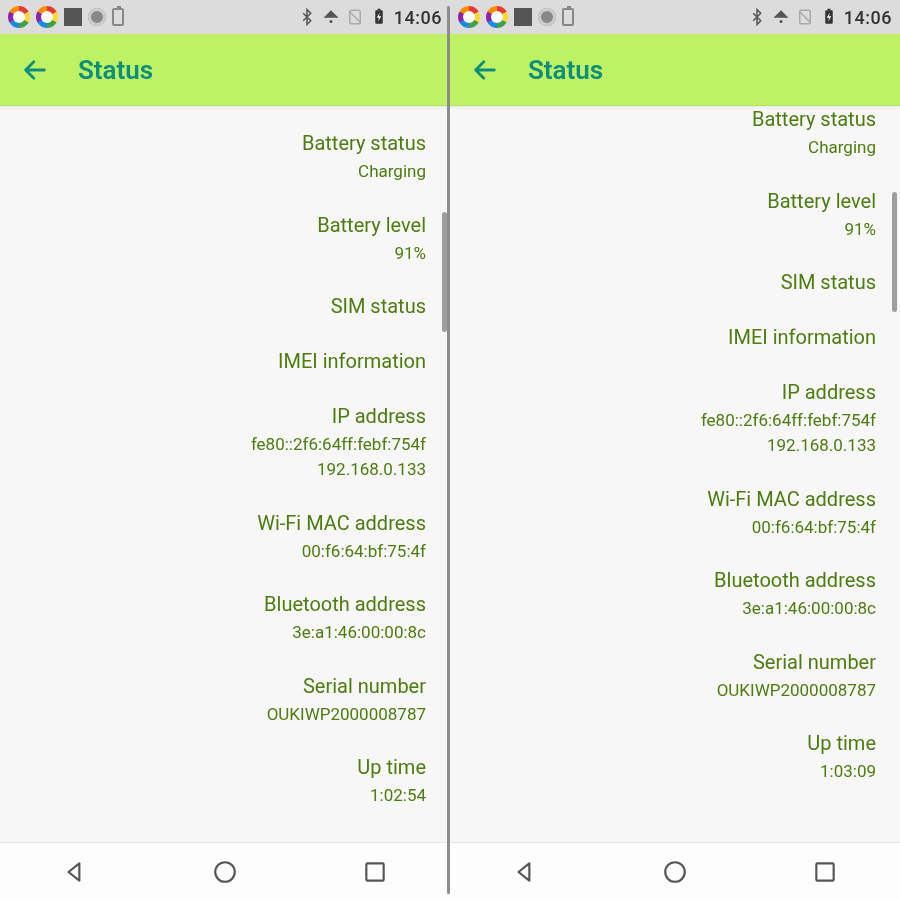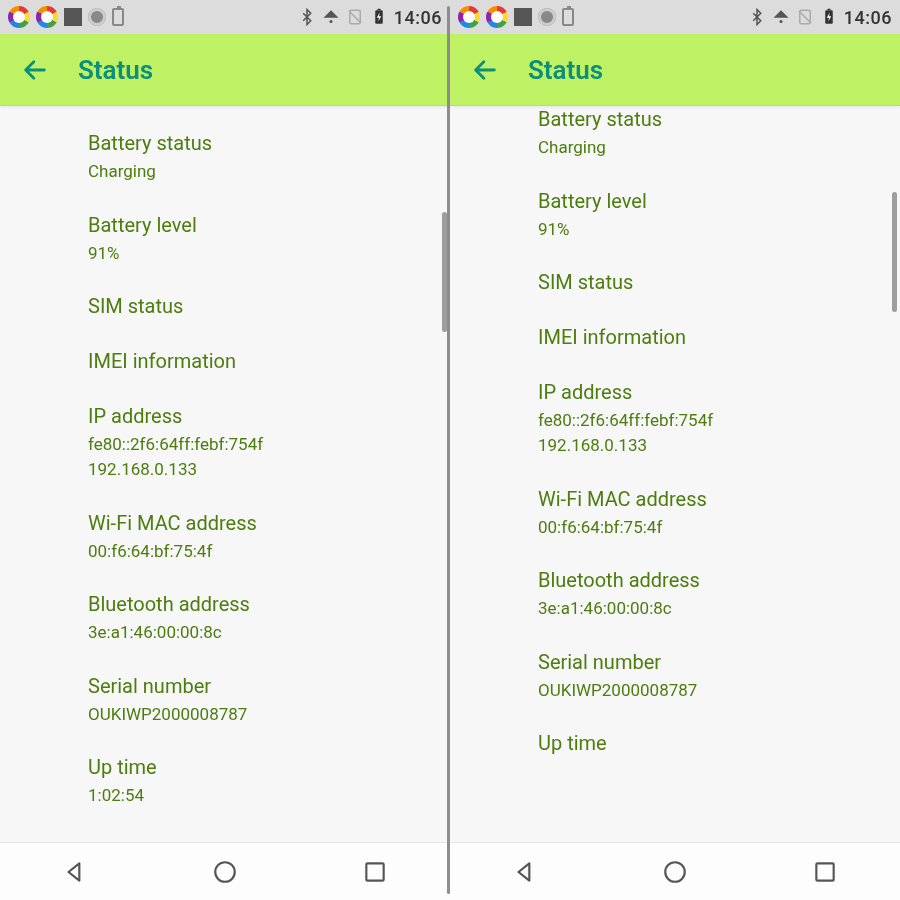--- a/index.html
+++ b/index.html
@@ -1,17 +1,17 @@
 <!DOCTYPE html>
 <html><head>
 <meta charset="utf-8">
 <style>
   * { box-sizing: border-box; margin: 0; padding: 0; }
   html, body { width: 900px; height: 900px; overflow: hidden; font-family: Roboto, "Helvetica Neue", Arial, sans-serif; background: #fff; }
-  .screens { display: flex; width: 900px; height: 900px; }
+  .screens { display: flex; width: 900px; height: 900px; text-align: right; }
   .screen { width: 450px; height: 900px; background: #f7f7f7; display: flex; flex-direction: column; position: relative; }
   .divider { position: absolute; top: 6px; bottom: 6px; right: 0; width: 3px; background: #8d8d8d; border-radius: 2px; }
   
   .statusbar { height: 34px; background: #dcdcdc; display: flex; align-items: center; padding: 0 8px; color: #555; }
   .sb-left { display: flex; align-items: center; gap: 6px; }
   .sb-right { display: flex; align-items: center; gap: 6px; margin-left: auto; }
   .sb-time { font-size: 18px; font-weight: 500; color: #333; letter-spacing: .5px; }
   .sb-ico { width: 18px; height: 18px; display: inline-flex; align-items: center; justify-content: center; }
   .sb-ico svg { width: 18px; height: 18px; }
   .swirl { width: 22px; height: 22px; border-radius: 50%; background: conic-gradient(#e53935 0 60deg,#fdd835 60deg 120deg,#43a047 120deg 180deg,#1e88e5 180deg 240deg,#8e24aa 240deg 300deg,#fb8c00 300deg 360deg); box-shadow: inset 0 0 0 3px #fff0; position: relative; }
@@ -228,20 +228,21 @@
         <div class="row">
           <div class="title">Bluetooth address</div>
           <div class="sub">3e:a1:46:00:00:8c</div>
         </div>
         <div class="row">
           <div class="title">Serial number</div>
           <div class="sub">OUKIWP2000008787</div>
         </div>
         <div class="row">
           <div class="title">Up time</div>
+          <div class="sub">1:03:09</div>
         </div>
       </div>
     </div>
 
     <div class="navbar">
       <div class="navbtn">
           <svg viewBox="0 0 24 24">
             <path d="M16 4 6 12l10 8z" stroke-linejoin="round"></path>
           </svg>
         </div>

